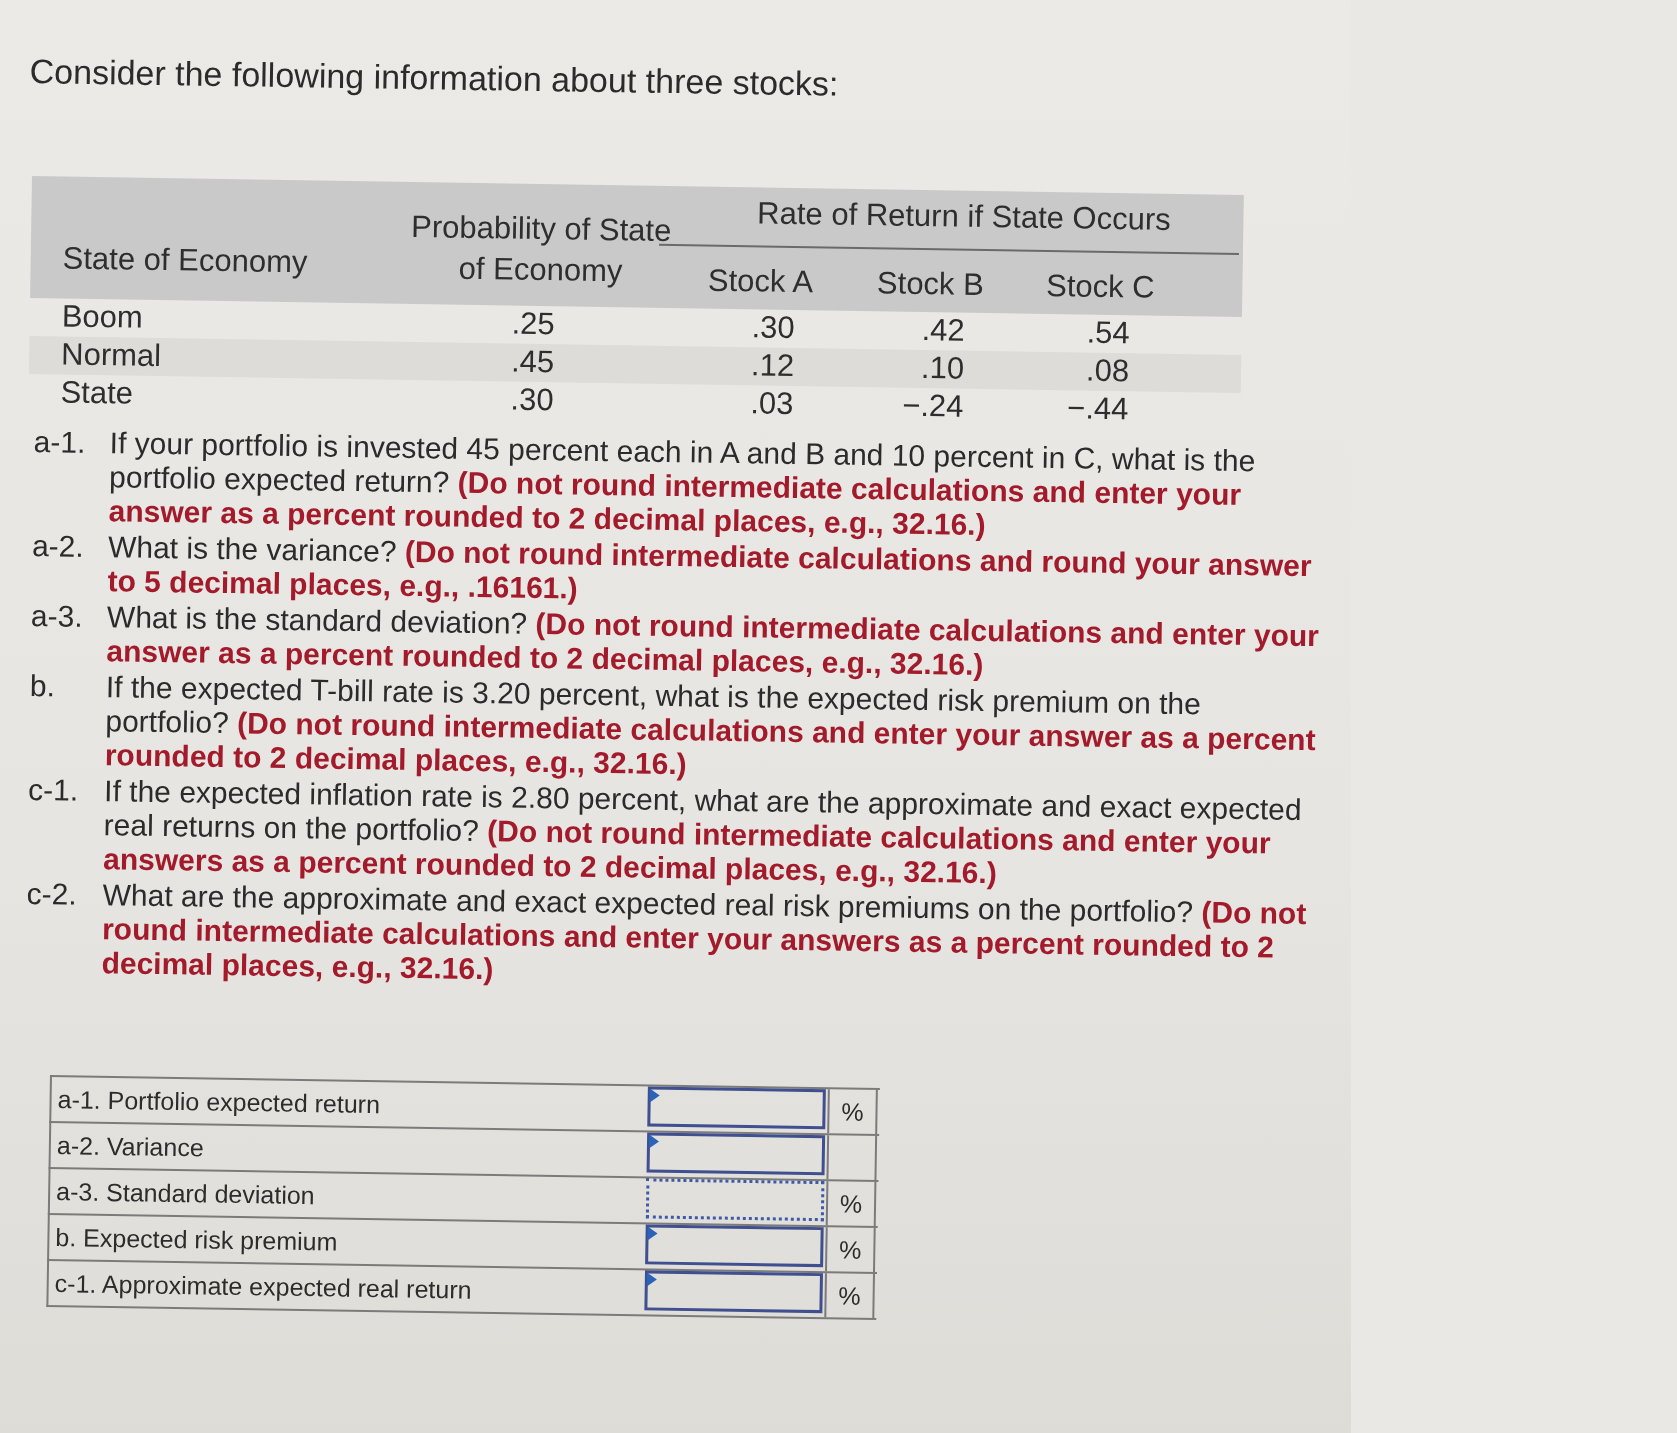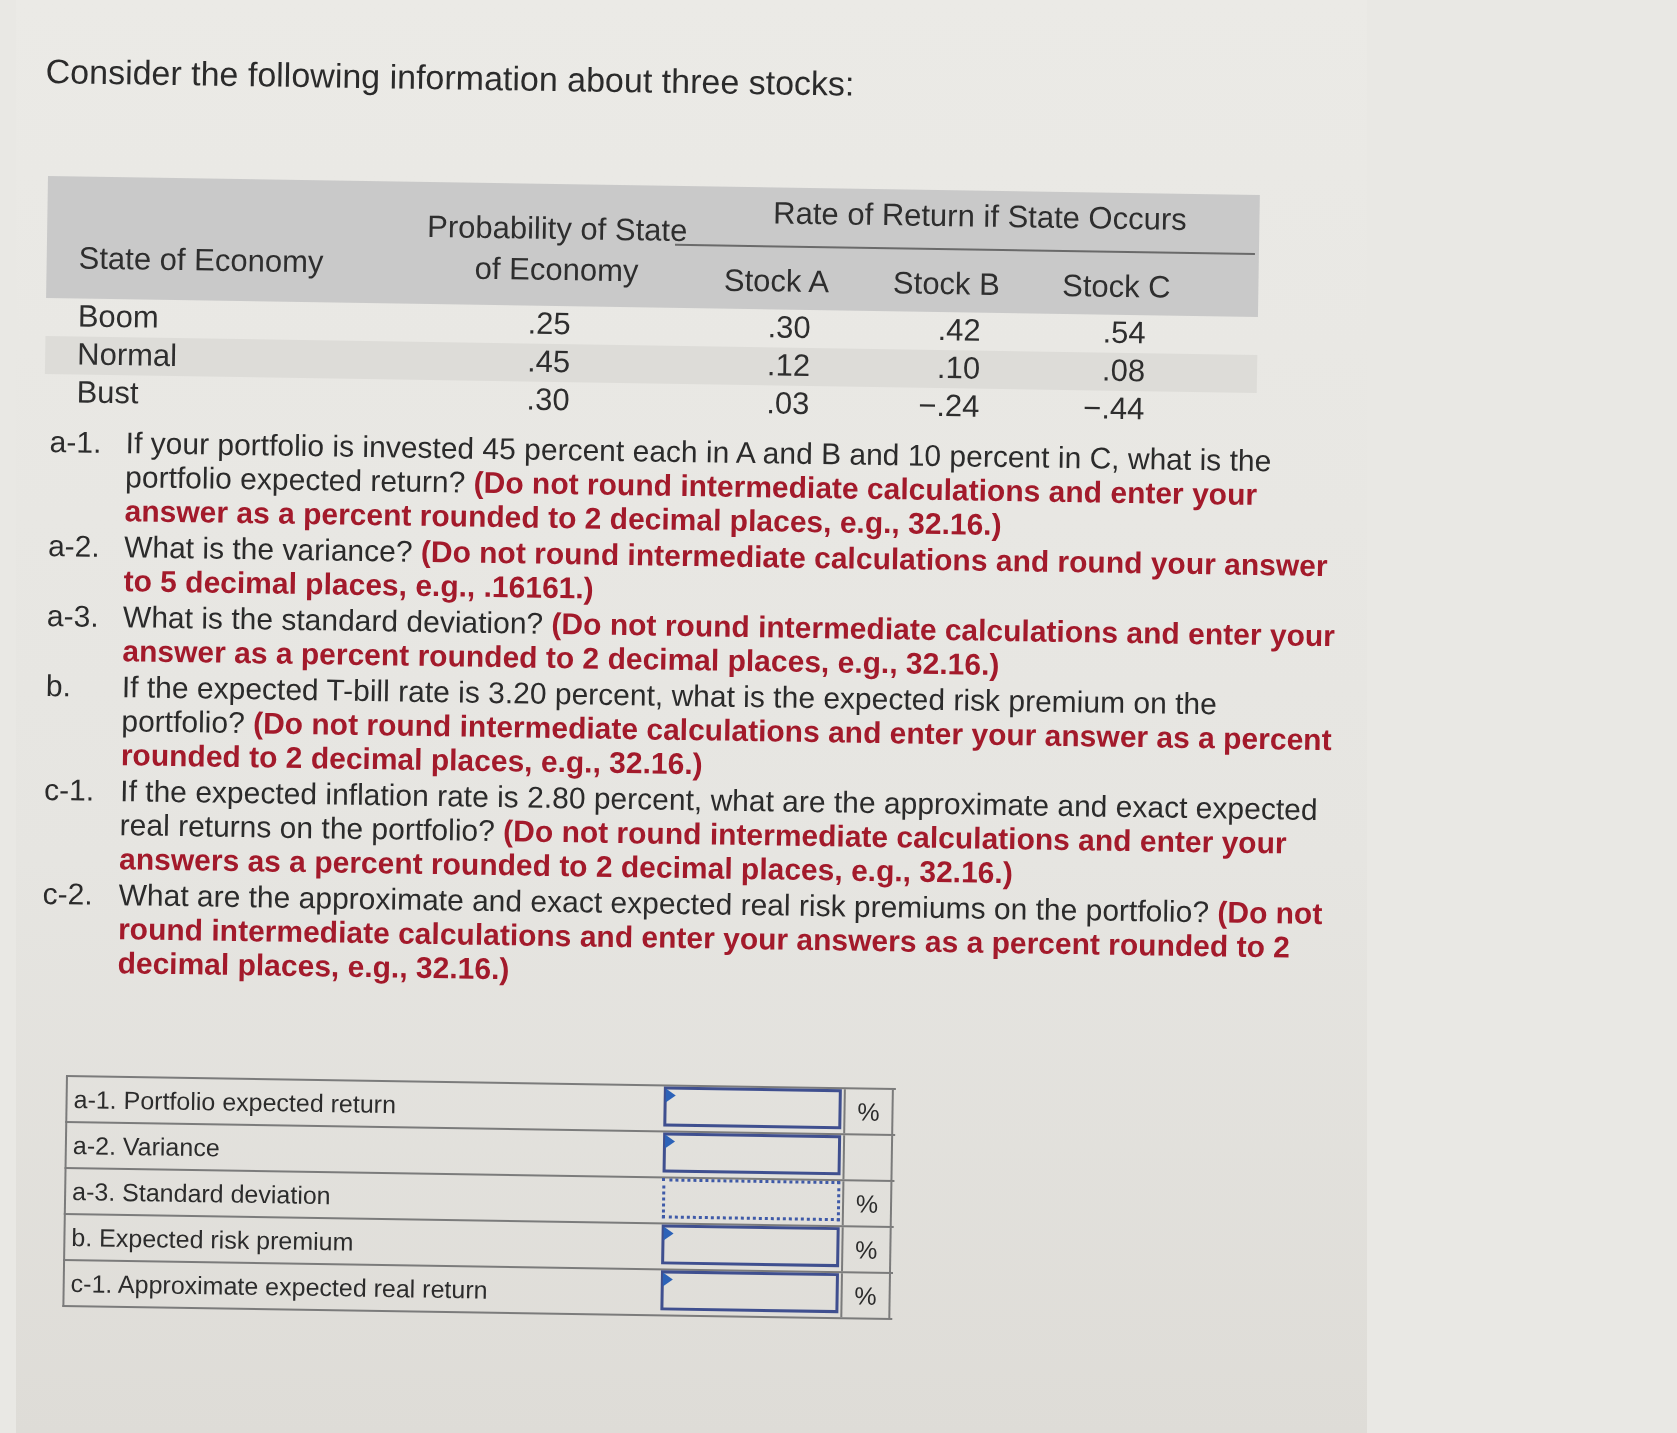--- a/index.html
+++ b/index.html
@@ -10,21 +10,21 @@
       width: 1677px;
       height: 1433px;
       background: #e9e8e4;
       font-family: "Liberation Sans", sans-serif;
       color: #2a2a2a;
       position: relative;
       overflow: hidden;
     }
     .page {
       position: absolute;
-      left: 16px; top: 0;
+      left: 0; top: 0;
       width: 1351px; height: 1433px;
       background: linear-gradient(180deg, #ebeae6 0%, #e6e5e1 60%, #dedcd7 100%);
     }
     .intro {
       position: absolute;
       left: 30px; top: 52px;
       font-size: 34px;
       color: #2b2b2b;
       transform: rotate(0.9deg);
       transform-origin: left top;
@@ -196,21 +196,21 @@
       <span class="cell c-c">.54</span>
     </div>
     <div class="row shade">
       <span class="cell c-state">Normal</span>
       <span class="cell c-prob">.45</span>
       <span class="cell c-a">.12</span>
       <span class="cell c-b">.10</span>
       <span class="cell c-c">.08</span>
     </div>
     <div class="row">
-      <span class="cell c-state">Bust</span>
+      <span class="cell c-state">State</span>
       <span class="cell c-prob">.30</span>
       <span class="cell c-a">.03</span>
       <span class="cell c-b">−.24</span>
       <span class="cell c-c">−.44</span>
     </div>
   </div>
 
   <div class="questions">
     <div class="q">
       <div class="lbl">a-1.</div>

